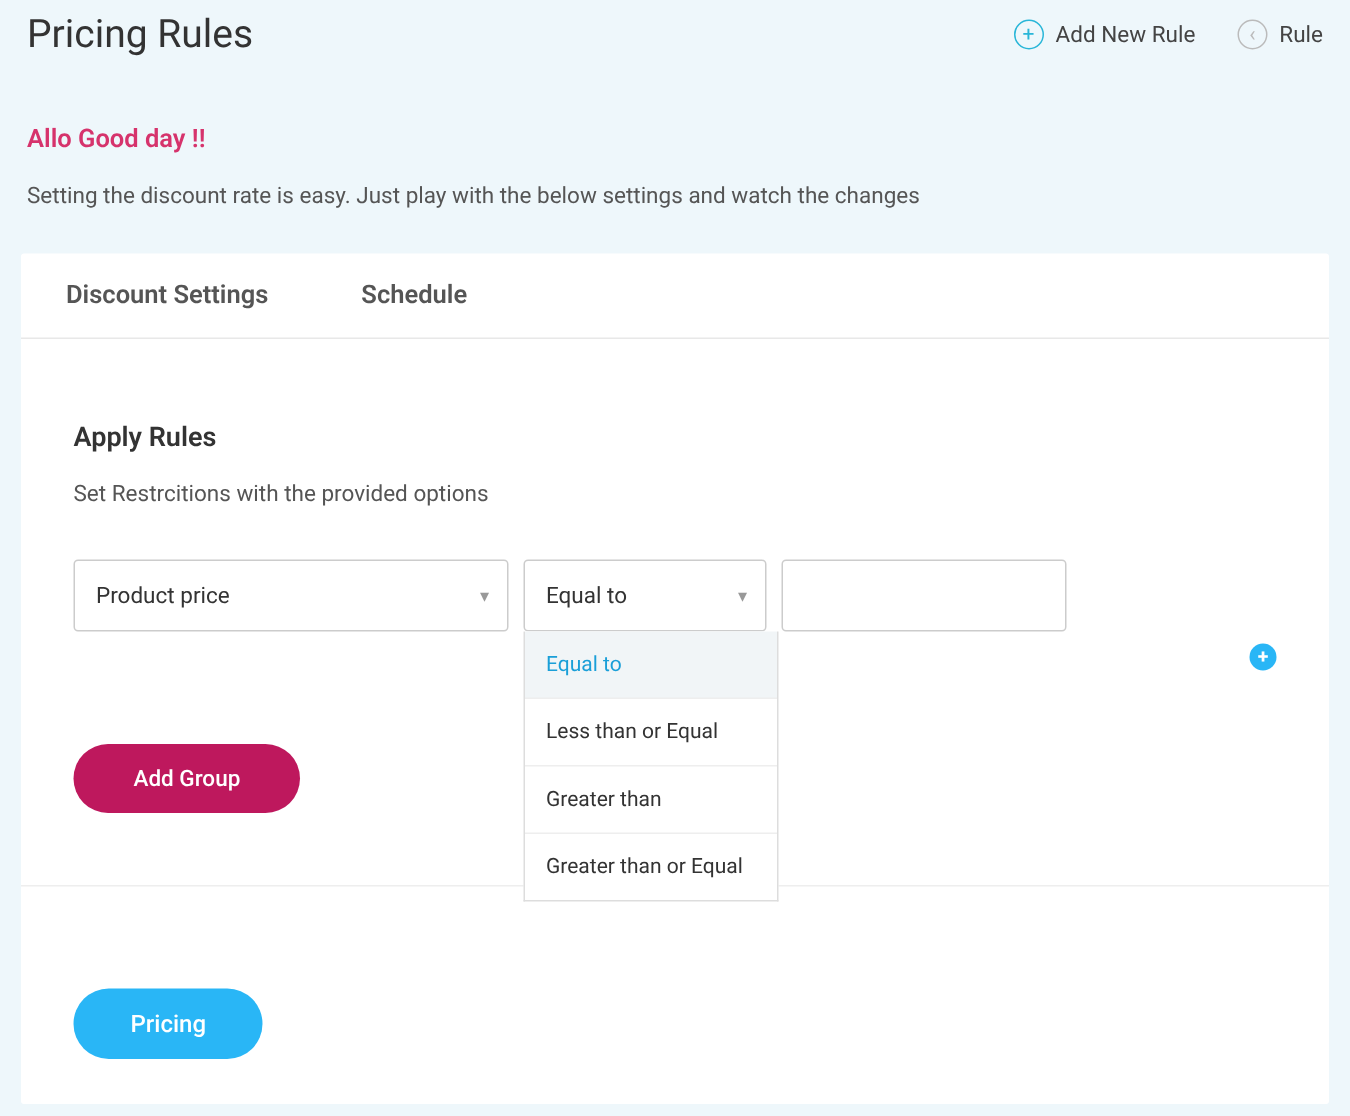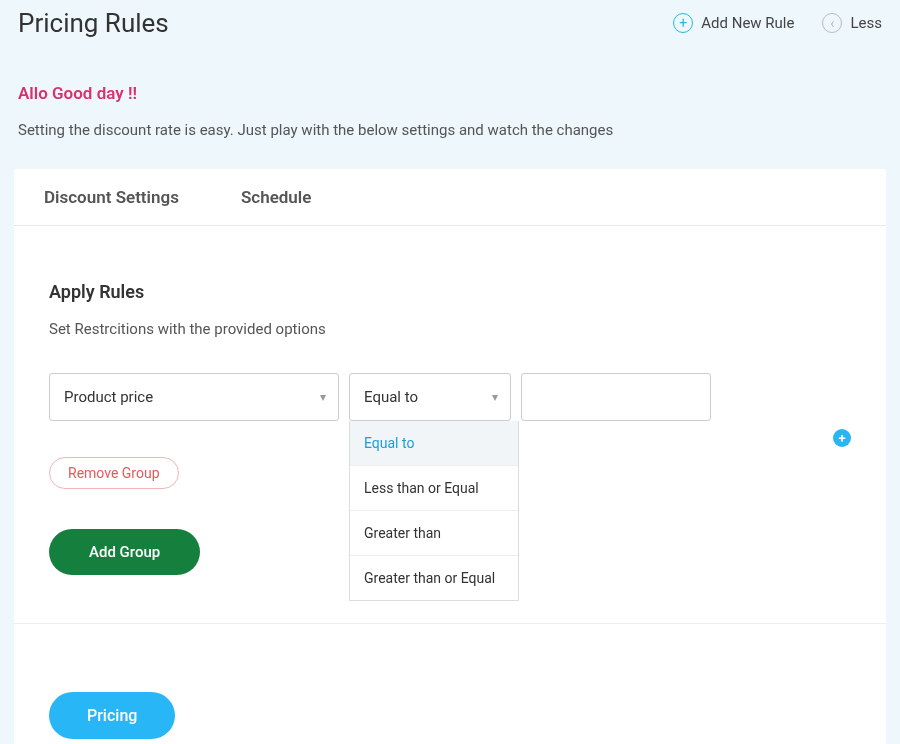--- a/index.html
+++ b/index.html
@@ -99,21 +99,21 @@
     }
     .section-sub {
       font-size: 15px;
       color: #555;
       margin-bottom: 35px;
     }
     .rule-row {
       display: flex;
       gap: 10px;
       align-items: flex-start;
-      margin-bottom: 36px;
+      margin-bottom: 16px;
       position: relative;
     }
     .select-box {
       position: relative;
       width: 290px;
       height: 48px;
       border: 1px solid #ccc;
       border-radius: 3px;
       background: #fff;
       display: flex;
@@ -178,21 +178,21 @@
       border-radius: 50%;
       color: #fff;
       display: flex;
       align-items: center;
       justify-content: center;
       font-size: 13px;
       font-weight: bold;
       cursor: pointer;
     }
     .add-group-btn {
-      background: #15803d;
+      background: #be185d;
       color: #fff;
       border: none;
       border-radius: 24px;
       padding: 14px 40px;
       font-size: 15px;
       font-weight: 500;
       cursor: pointer;
       margin-top: 40px;
     }
     .divider {
@@ -219,21 +219,21 @@
 
 <div class="header">
   <h1 class="page-title">Pricing Rules</h1>
   <div class="header-actions">
     <div class="header-action">
       <span class="icon-circle">+</span>
       <span>Add New Rule</span>
     </div>
     <div class="header-action">
       <span class="icon-circle muted">‹</span>
-      <span>Less</span>
+      <span>Rule</span>
     </div>
   </div>
 </div>
 
 <div class="greeting">Allo Good day !!</div>
 <div class="subtitle">Setting the discount rate is easy. Just play with the below settings and watch the changes</div>
 
 <div class="card">
   <div class="tabs">
     <div class="tab">Discount Settings</div>
@@ -259,21 +259,20 @@
         </div>
 
         <div class="dropdown-menu">
           <div class="dropdown-item selected">Equal to</div>
           <div class="dropdown-item">Less than or Equal</div>
           <div class="dropdown-item">Greater than</div>
           <div class="dropdown-item">Greater than or Equal</div>
         </div>
       </div>
 
-      <button class="remove-group">Remove Group</button>
 
       <div class="add-icon">+</div>
       <br>
       <button class="add-group-btn">Add Group</button>
     </div>
 
     <div class="divider"></div>
 
     <button class="publish-btn">Pricing</button>
   </div>

